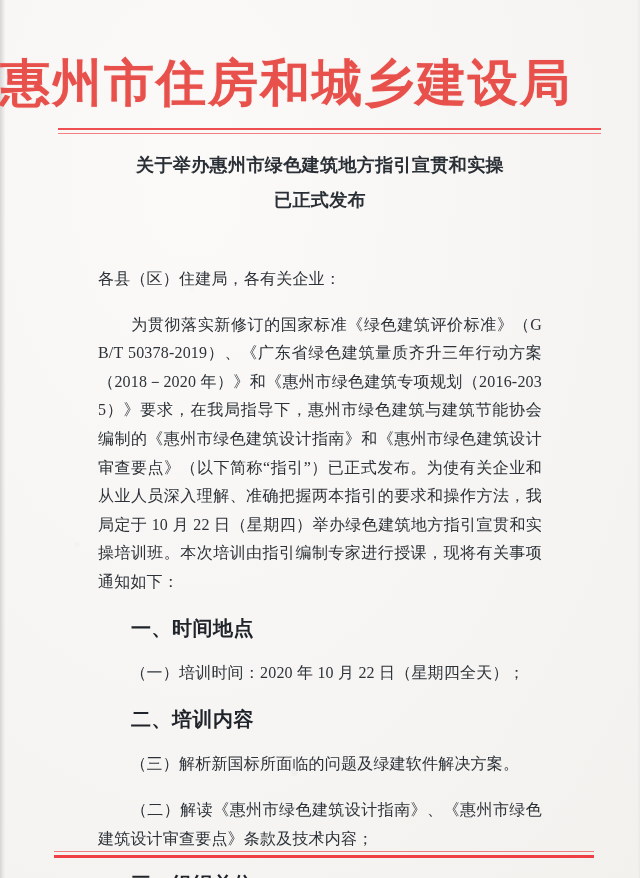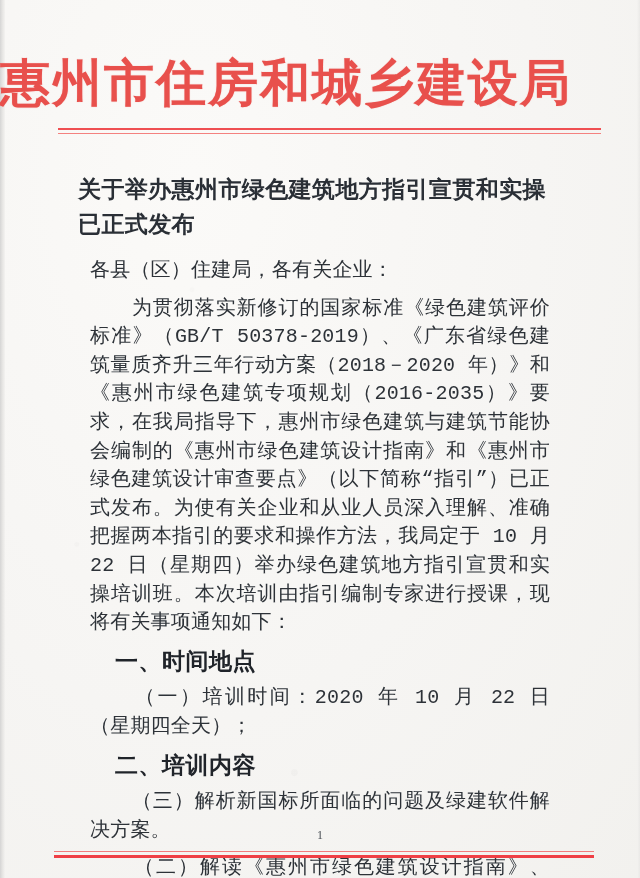--- a/index.html
+++ b/index.html
@@ -88,60 +88,60 @@
     position: absolute;
     left: 0; top: 5px;
     width: 100%; height: 1.1px;
     background: #f4817f;
   }
 
   
   .doc-title {
     position: absolute;
     left: 78px;
-    top: 172px;
+    top: 148px;
     width: 484px;
-    text-align: left;
+    text-align: center;
     font-family: "Liberation Serif", "DejaVu Serif", serif;
     font-weight: bold;
-    font-size: 23px;
+    font-size: 18px;
     line-height: 35px;
     letter-spacing: .4px;
     color: #2a2f36;
   }
   .doc-title .line2 { display: block; }
 
   
   .body-block {
     position: absolute;
     left: 81px;
     top: 248px;
     width: 478px;
   }
   .para {
-    font-family: Liberation Mono, monospace;
-    font-size: 20px;
+    font-family: Liberation Serif, serif;
+    font-size: 16px;
     line-height: 28.6px;
     color: #2d3238;
     letter-spacing: .2px;
     text-align: justify;
-    margin: 9px;
+    margin: 17px;
     white-space: pre-wrap;
     word-break: break-all;
   }
   .para.indent2 { text-indent: 0; }
 
   .section-head {
     font-family: "Liberation Sans", "DejaVu Sans", sans-serif;
     font-weight: bold;
-    font-size: 23px;
+    font-size: 20px;
     line-height: 28.6px;
     color: #20242a;
     letter-spacing: .5px;
-    margin: 0;
+    margin: 16px;
     padding-left: 34px;
   }
 
   .page-number {
     position: absolute;
     left: 0;
     top: 828px;
     width: 640px;
     text-align: center;
     font-family: "Liberation Serif", "DejaVu Serif", serif;

